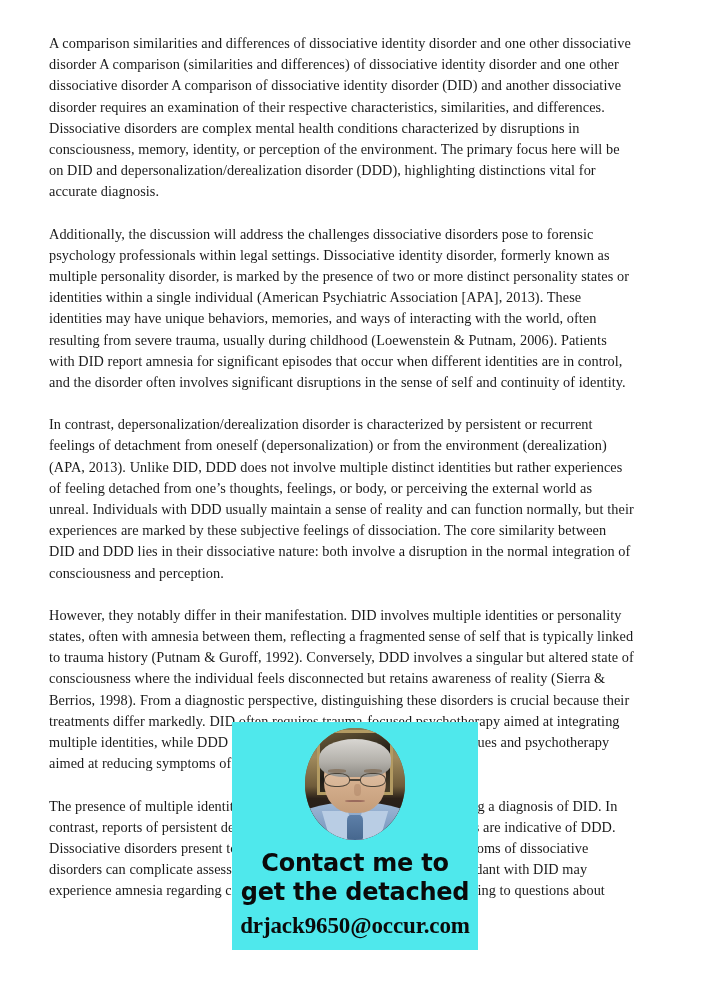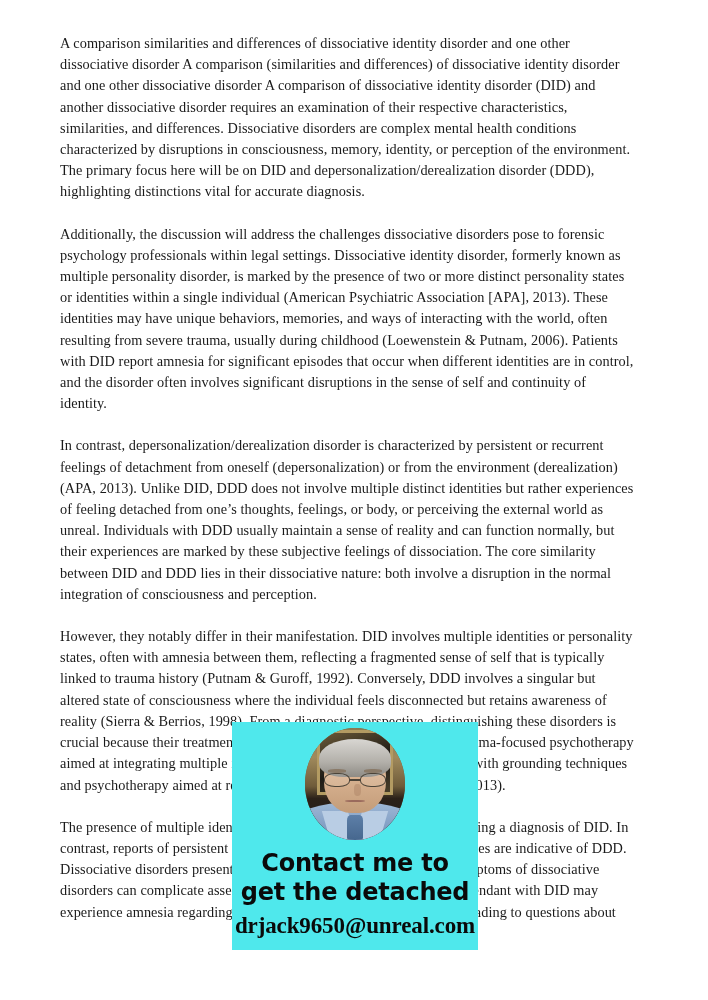--- a/index.html
+++ b/index.html
@@ -25,21 +25,21 @@
   }
 
   #doc-body {
     position: absolute;
     left: 49px;
     top: 33px;
     width: 585px;
   }
 
   .doc-paragraph {
-    margin: 0 0 21px 11px;
+    margin: 0 0 21px 0;
     font-family: "Liberation Serif", "DejaVu Serif", serif;
     font-size: 14.3px;
     line-height: 21.2px;
     color: #1a1a1a;
     text-align: left;
     white-space: pre-wrap;
     letter-spacing: 0.005em;
   }
 
   
@@ -249,17 +249,17 @@
       </div>
       <div class="nose"></div>
       <div class="mouth"></div>
     </div>
 
     <div id="contact-headline">
       <div>Contact me to</div>
       <div>get the detached</div>
     </div>
 
-    <div id="contact-email">drjack9650@unreal.com</div>
+    <div id="contact-email">drjack9650@occur.com</div>
 
   </div>
 
 </div>
 
 </body></html>

